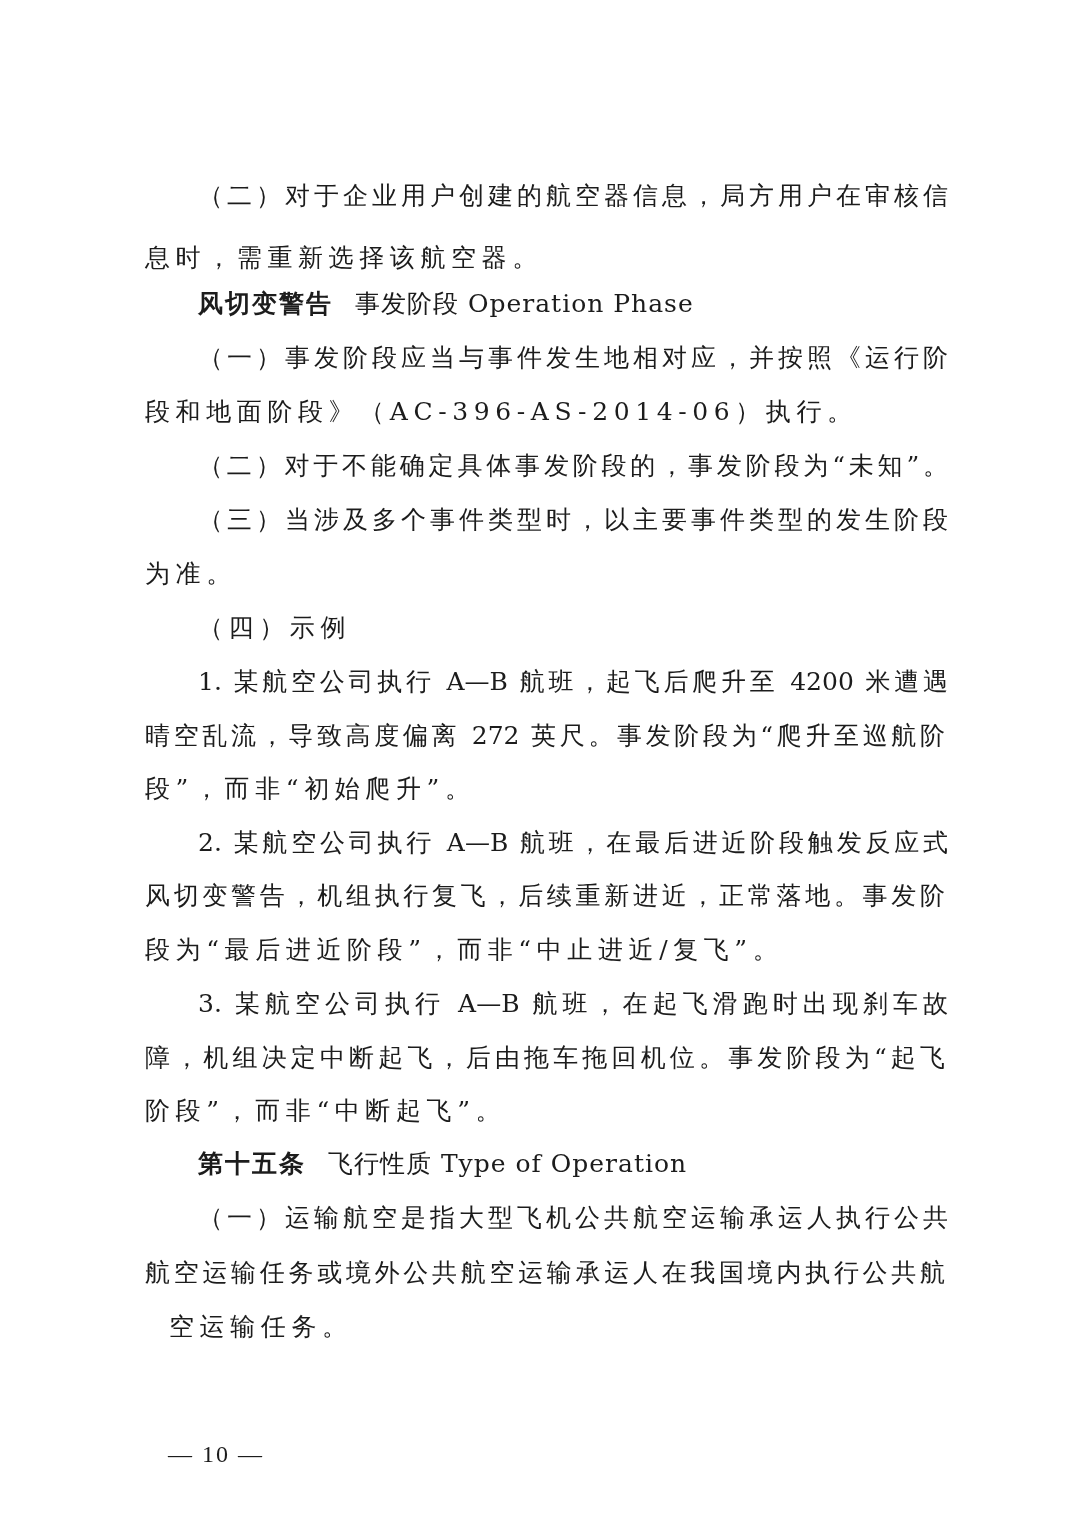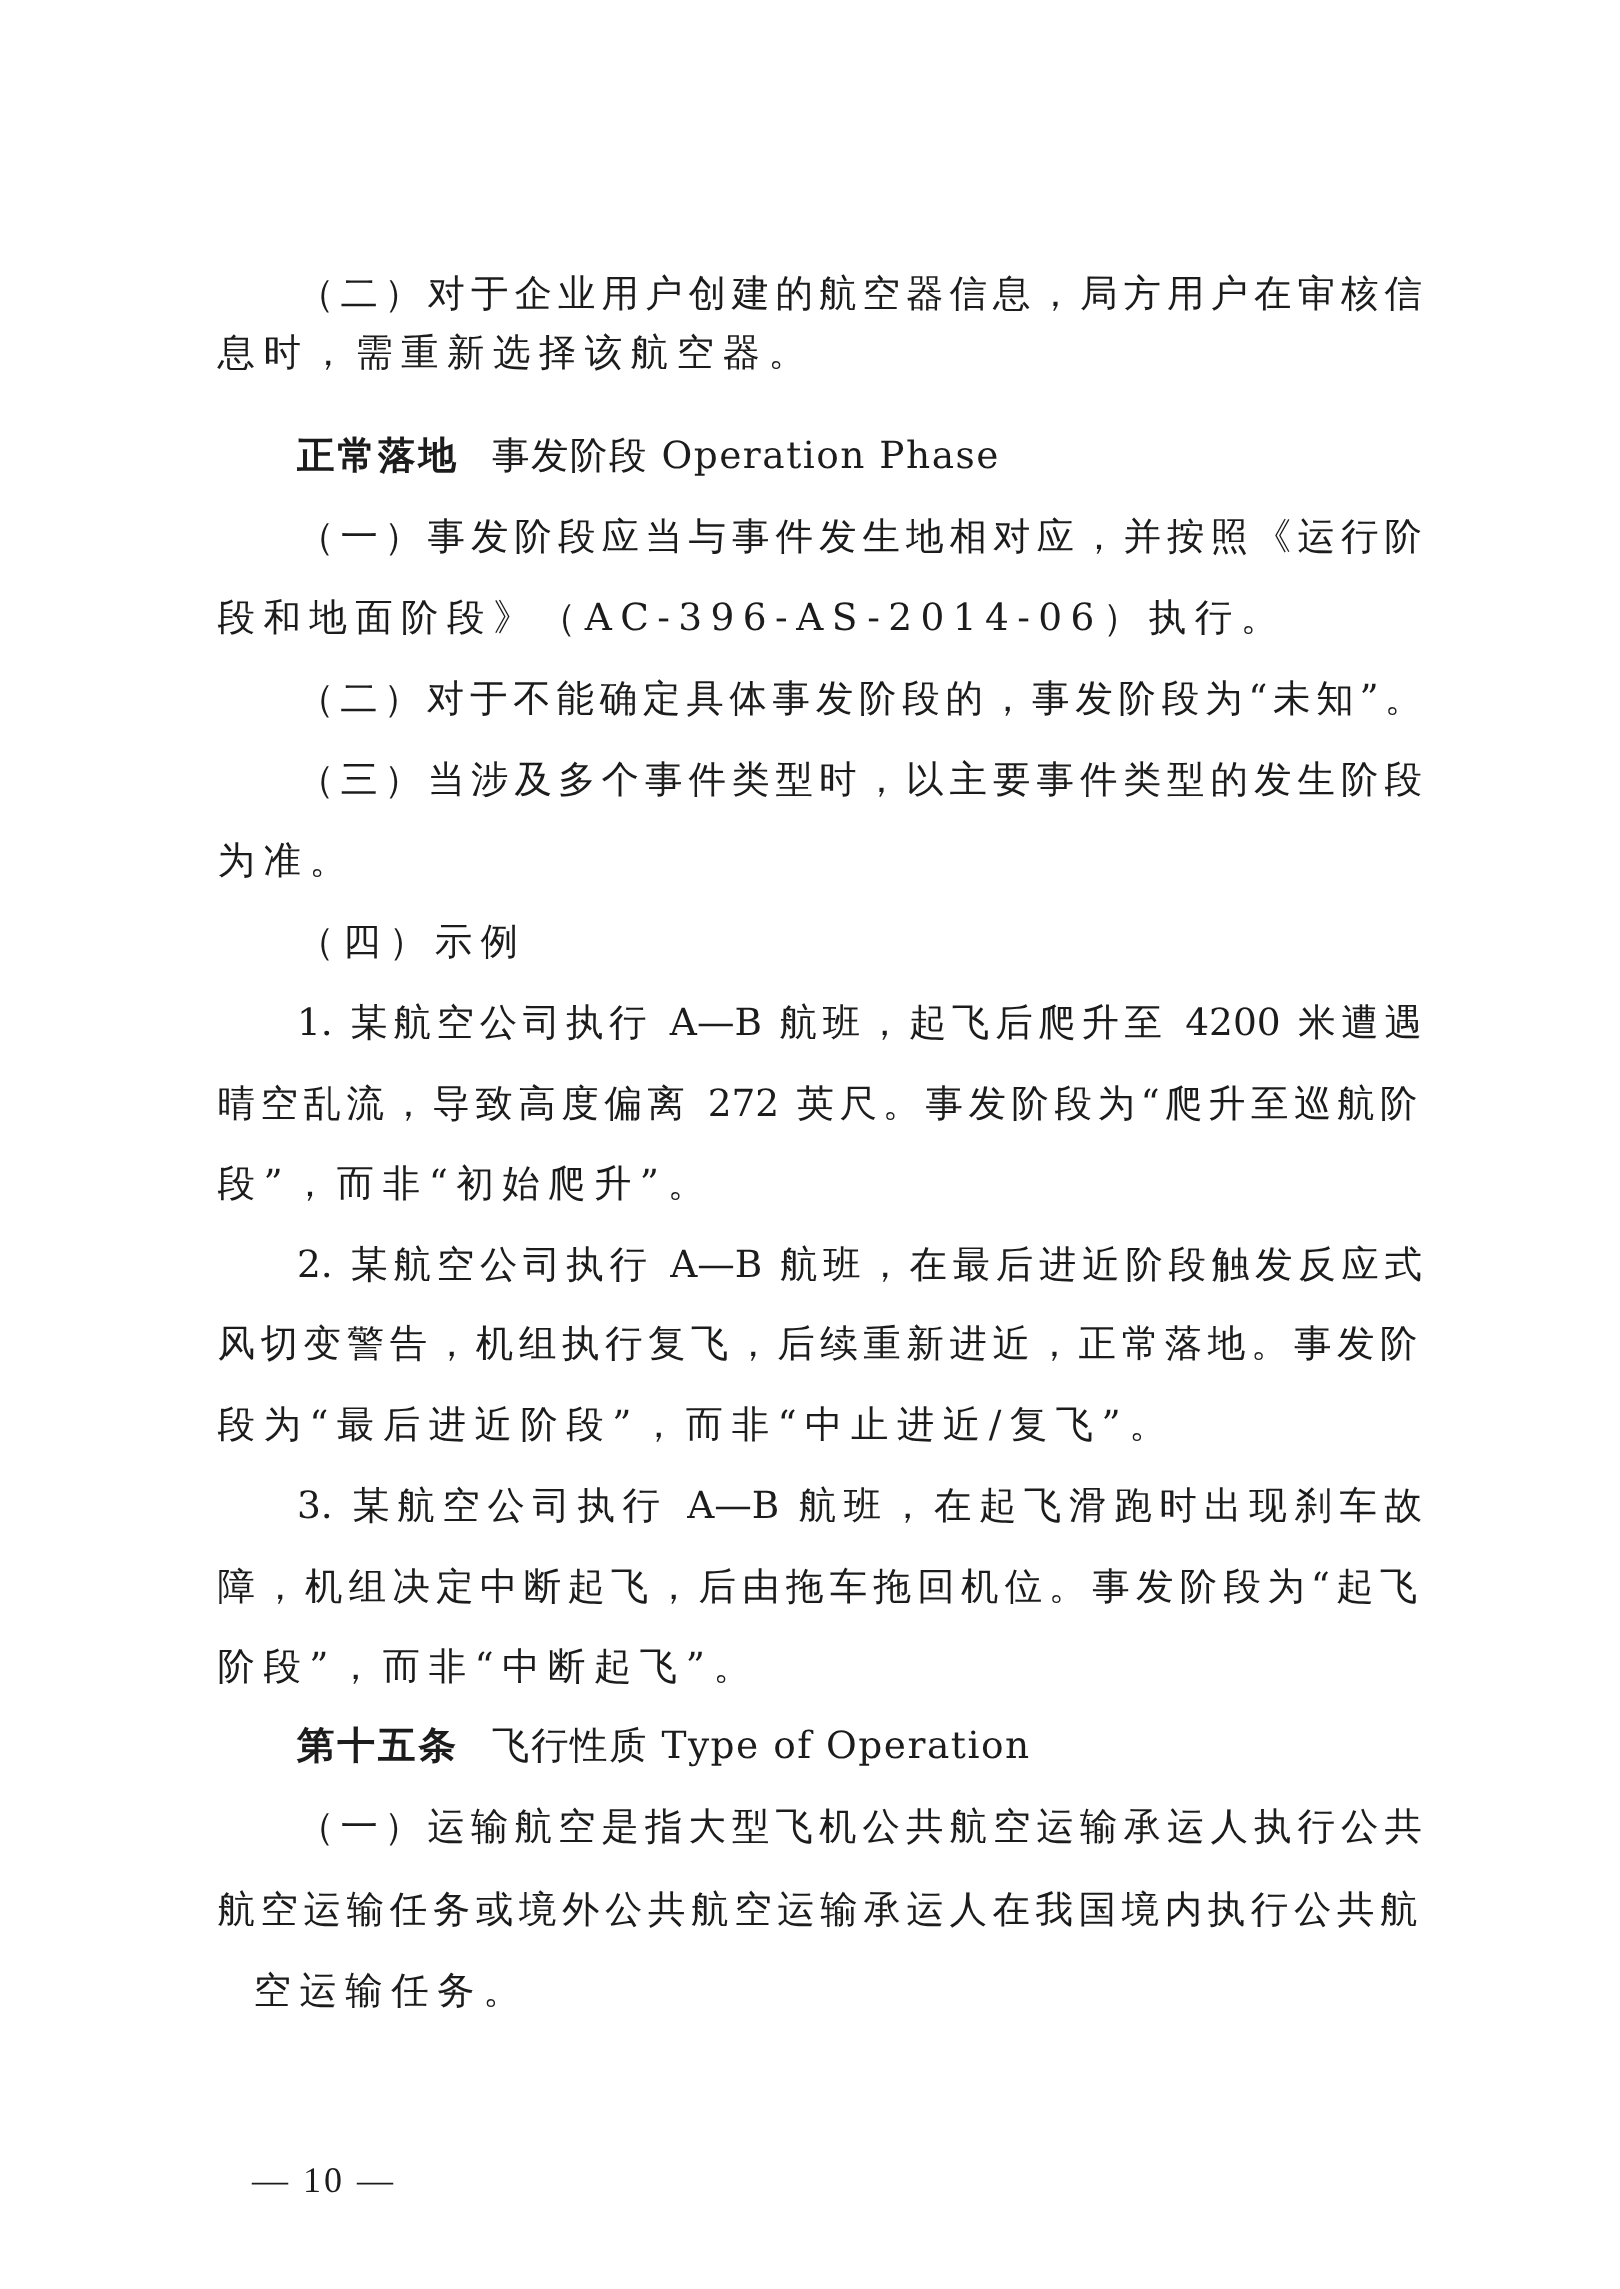--- a/index.html
+++ b/index.html
@@ -76,22 +76,22 @@
       display: inline-block;
     }
     .watermark span { letter-spacing: 1px; }
   </style>
 </head>
 <body>
 
 <div class="page">
   <div id="lines">
       <div class="line indent justify" style="top: 176px;">（二）对于企业用户创建的航空器信息，局方用户在审核信</div>
-      <div class="line" style="top: 215px;">息时，需重新选择该航空器。</div>
-      <div class="line indent" style="top: 284px;"><span class="heading-bold">正常落地</span><span class="heading-title">事发阶段 Operation Phase</span></div>
+      <div class="line" style="top: 238px;">息时，需重新选择该航空器。</div>
+      <div class="line indent" style="top: 284px;"><span class="heading-bold">风切变警告</span><span class="heading-title">事发阶段 Operation Phase</span></div>
       <div class="line indent justify" style="top: 338px;">（一）事发阶段应当与事件发生地相对应，并按照《运行阶</div>
       <div class="line" style="top: 392px;">段和地面阶段》（AC-396-AS-2014-06）执行。</div>
       <div class="line indent justify" style="top: 446px;">（二）对于不能确定具体事发阶段的，事发阶段为“未知”。</div>
       <div class="line indent justify" style="top: 500px;">（三）当涉及多个事件类型时，以主要事件类型的发生阶段</div>
       <div class="line" style="top: 526px; margin-top: 28px;">为准。</div>
       <div class="line indent" style="top: 608px;">（四）示例</div>
       <div class="line indent justify" style="top: 662px;">1. 某航空公司执行 A—B 航班，起飞后爬升至 4200 米遭遇</div>
       <div class="line justify" style="top: 716px;">晴空乱流，导致高度偏离 272 英尺。事发阶段为“爬升至巡航阶</div>
       <div class="line" style="top: 769px;">段”，而非“初始爬升”。</div>
       <div class="line indent justify" style="top: 823px;">2. 某航空公司执行 A—B 航班，在最后进近阶段触发反应式</div>

